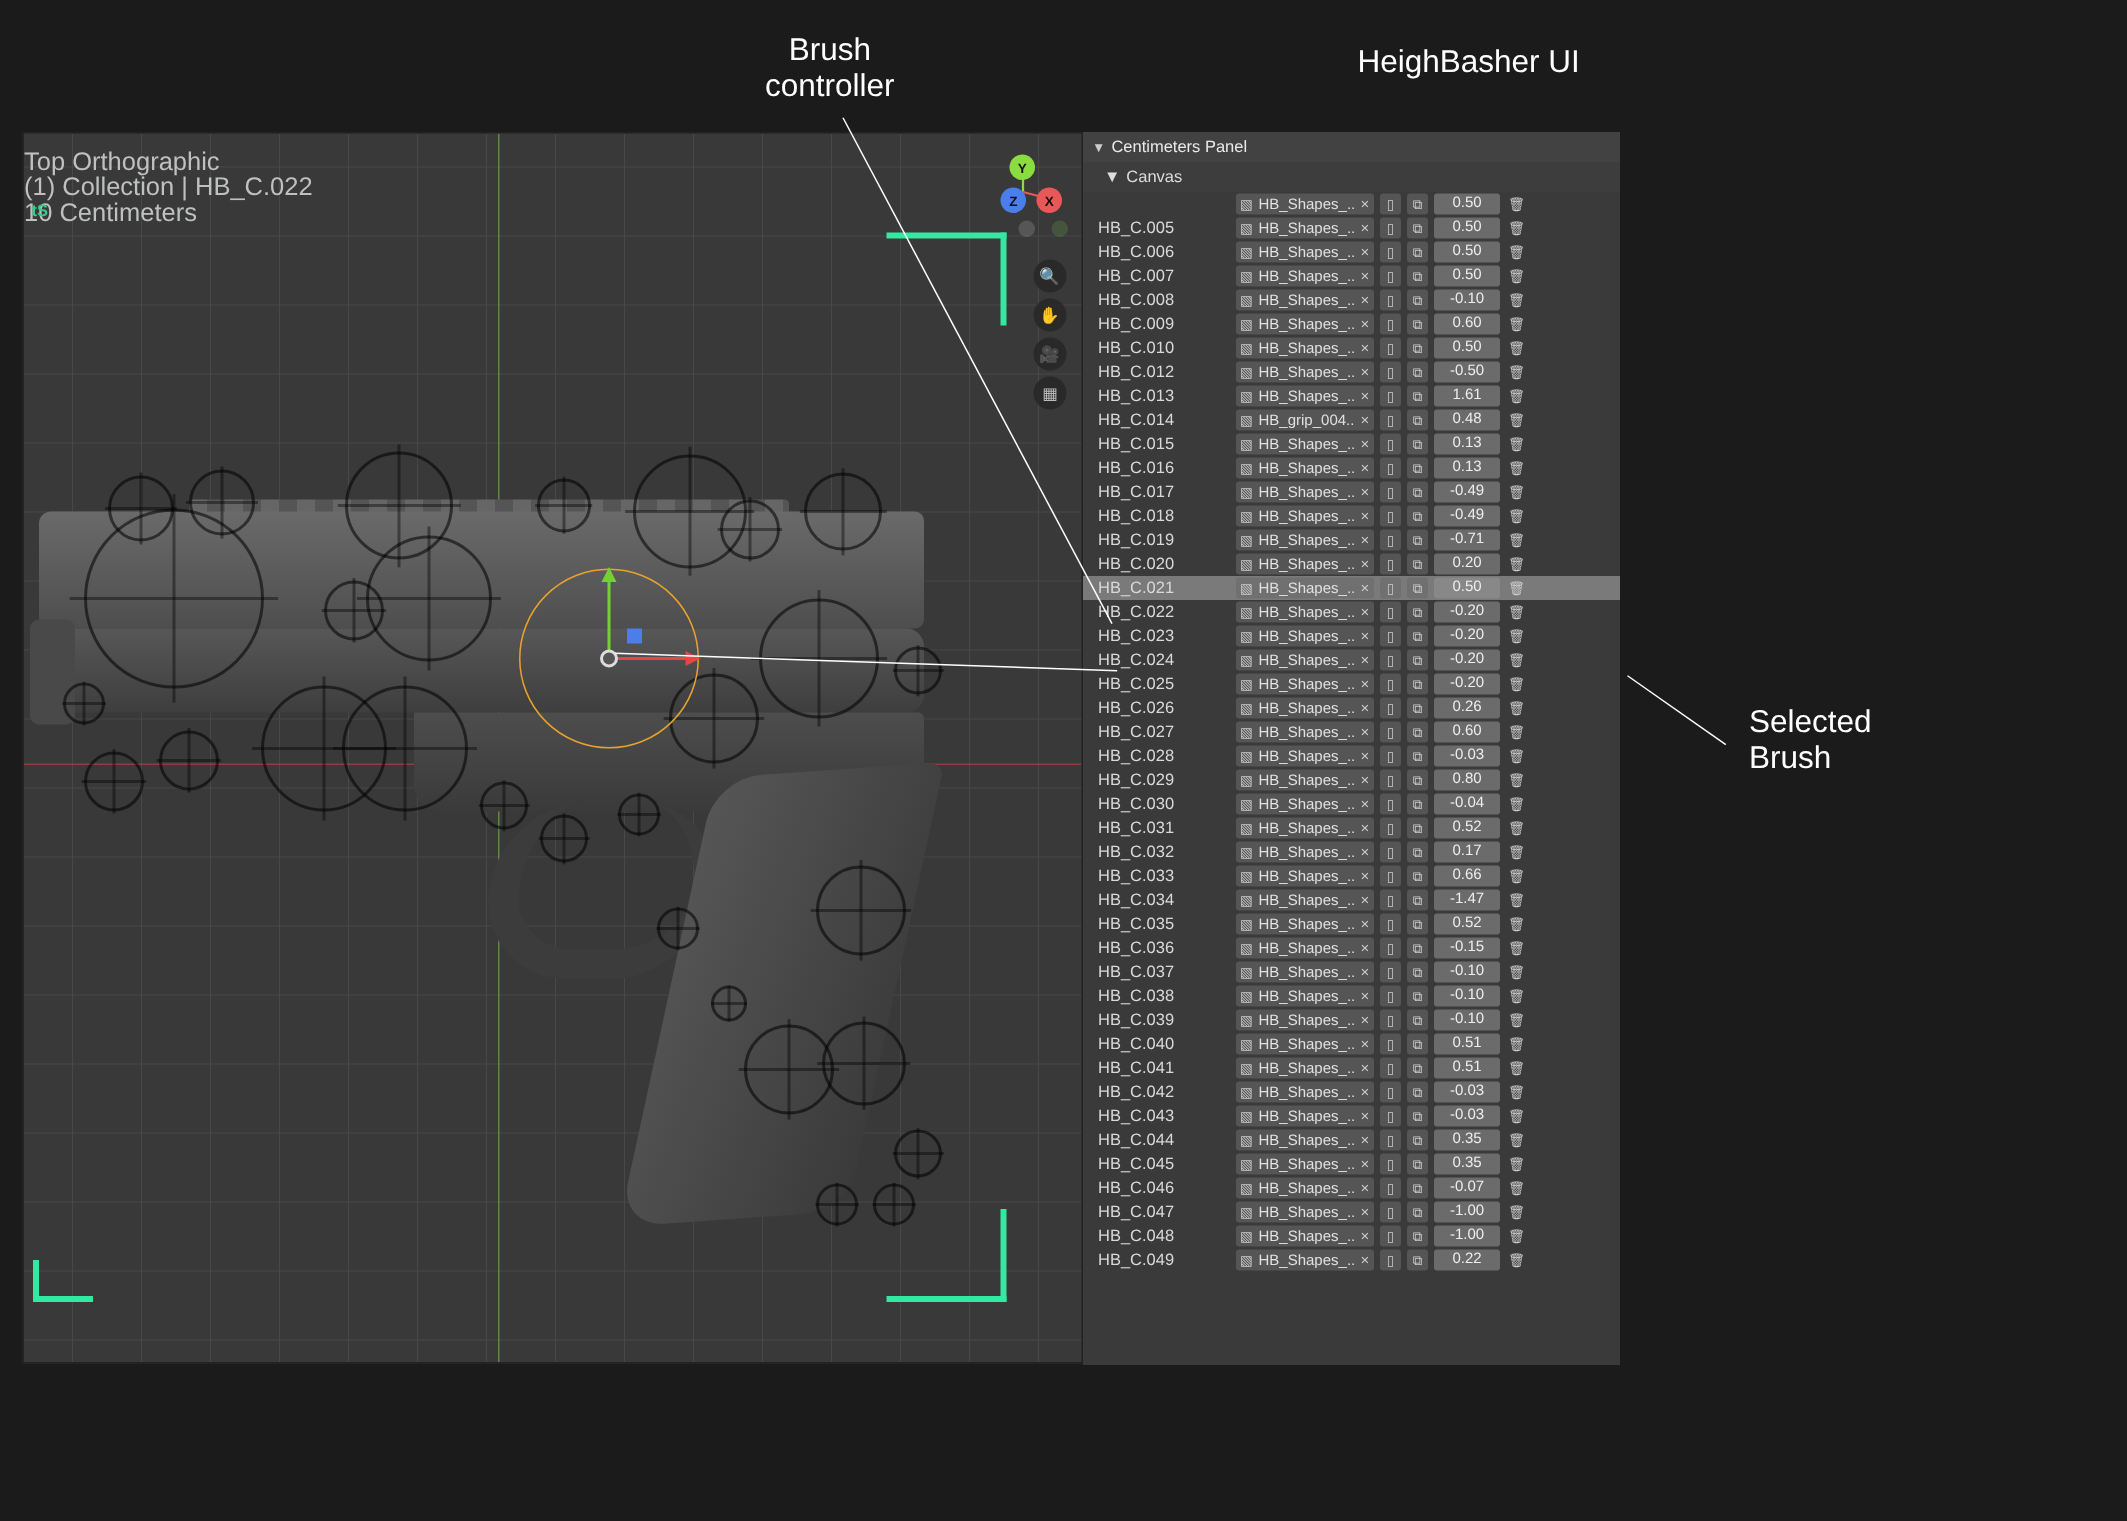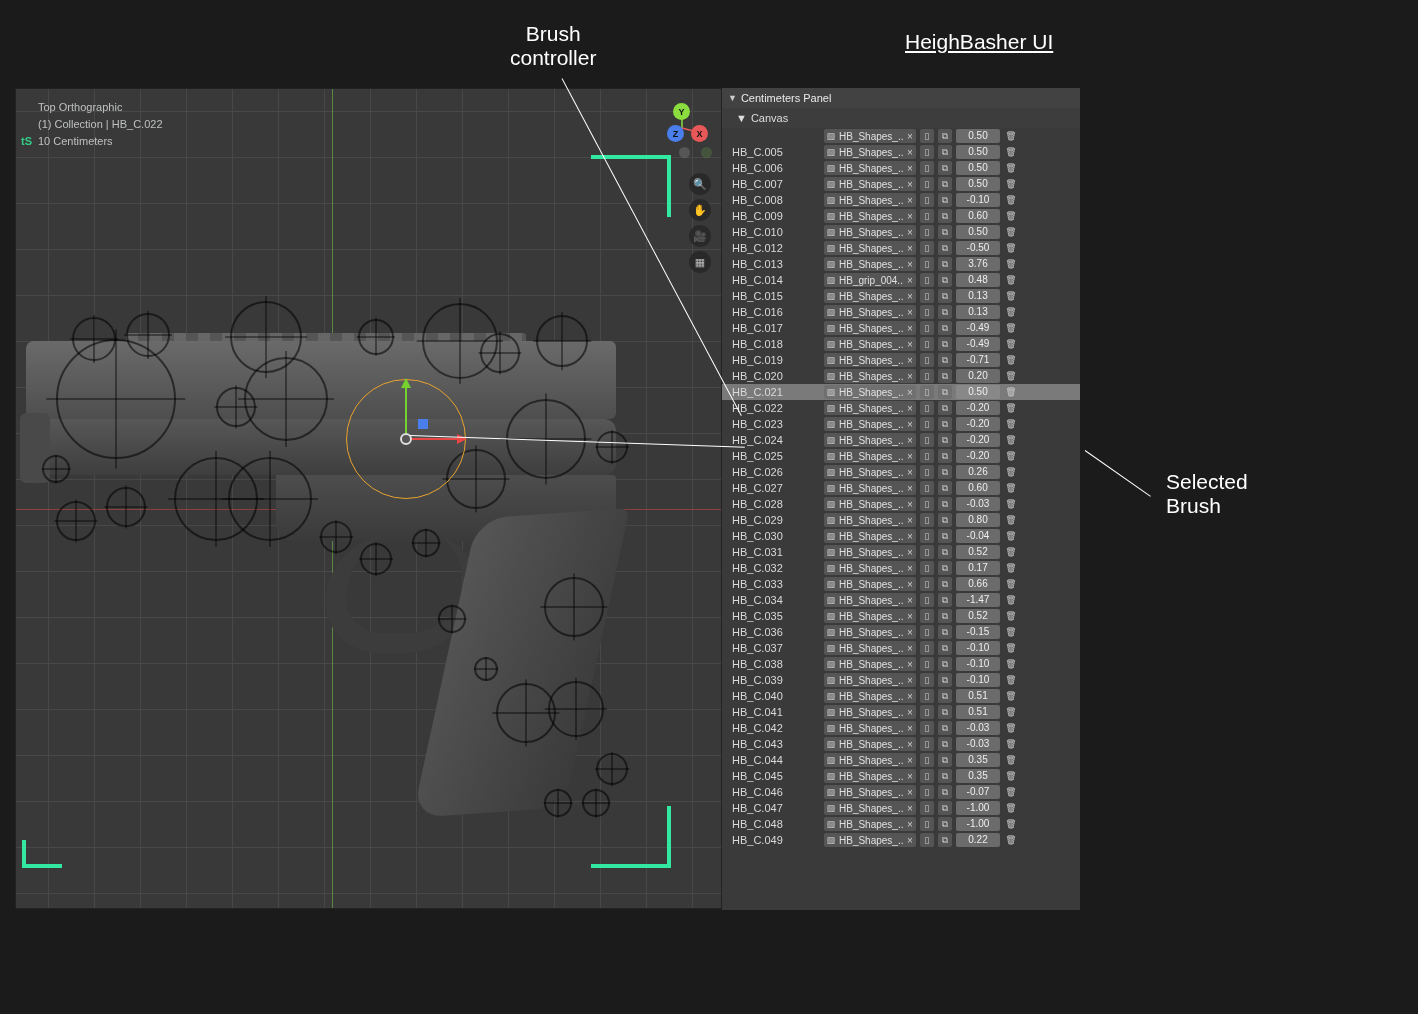--- a/index.html
+++ b/index.html
@@ -11,21 +11,21 @@
   .viewport {
     position: absolute; left: 15px; top: 88px; width: 707px; height: 821px;
     background: #393939; border: 1px solid #222;
     background-image:
       linear-gradient(#484848 1px, transparent 1px),
       linear-gradient(90deg, #484848 1px, transparent 1px);
     background-size: 46px 46px;
     background-position: -14px -24px;
     overflow: hidden;
   }
-  .vp-overlay-text { position: absolute; left: 22px; color: #bfc0c0; font-size: 11px; line-height: 17px; }
+  .vp-overlay-text { position: absolute; left: 0; color: #bfc0c0; font-size: 17px; line-height: 17px; }
   .vp-ts { position:absolute; left:5px; top:46px; color:#33cc88; font-size:11px; font-weight:bold;}
   .axis-green { position: absolute; left: 316px; top: 0; width: 1px; height: 100%; background: rgba(120,200,80,.55);}
   .axis-red   { position: absolute; top: 420px; left: 0; height: 1px; width: 100%; background: rgba(210,70,70,.55);}
   
   .nav-gizmo { position:absolute; right:18px; top:18px; width:42px; height:42px; }
   .nav-gizmo .ball { position:absolute; width:17px; height:17px; border-radius:50%; display:flex; align-items:center; justify-content:center; font-size:9px; color:#111; font-weight:600;}
   .nav-gizmo .ball.y { background:#8bdc3e; left:12px; top:-4px;} 
   .nav-gizmo .ball.x { background:#e85858; left:30px; top:18px;}
   .nav-gizmo .ball.z { background:#4a7eea; left:6px; top:18px;}
   .nav-gizmo .dim   { width:11px; height:11px; background:rgba(255,255,255,.15); left:18px; top:40px;}
@@ -83,21 +83,21 @@
   .ibtn { width:14px; height:14px; border-radius:2px; background:#555; display:flex; align-items:center; justify-content:center; color:#ccc; font-size:9px; margin-left:2px;}
   .num  { width:44px; height:14px; border-radius:2px; background:#6b6b6b; color:#eee; font-size:10px; text-align:center; line-height:14px; margin-left:2px;}
   .brow.sel .field, .brow.sel .ibtn { background:#707070;}
   .brow.sel .num { background:#888;}
 </style>
 </head>
 <body>
 
 <div class="annotation" style="left:510px; top:22px; white-space:pre; text-align:center;">Brush
 controller</div>
-<div class="annotation" style="left:905px; top:30px;text-decoration:underline;">HeighBasher UI</div>
+<div class="annotation" style="left:905px; top:30px;">HeighBasher UI</div>
 <div class="annotation" style="left:1166px; top:470px; white-space:pre;">Selected
 Brush</div>
 
 <div class="ann-line" style="left:562px; top:78px; width:382px; transform:rotate(62deg);"></div>
 <div class="ann-line" style="left:410px; top:435px; width:335px; transform:rotate(2deg);"></div>
 <div class="ann-line" style="left:1085px; top:450px; width:80px; transform:rotate(35deg);"></div>
 
 <div class="viewport">
   <div class="axis-green"></div>
   <div class="axis-red"></div>
@@ -288,21 +288,21 @@
       </div>
       <div class="brow">
         <span class="bname">HB_C.014</span>
         <span class="field">
           <span class="fic">▧</span>
           <span class="ftxt">HB_Shapes_..</span>
           <span class="fx">×</span>
         </span>
         <span class="ibtn">▯</span>
         <span class="ibtn">⧉</span>
-        <span class="num">3.76</span>
+        <span class="num">1.61</span>
         <span class="ibtn" style="background:transparent">🗑</span>
       </div>
       <div class="brow">
         <span class="bname">HB_C.015</span>
         <span class="field">
           <span class="fic">▧</span>
           <span class="ftxt">HB_grip_004..</span>
           <span class="fx">×</span>
         </span>
         <span class="ibtn">▯</span>

